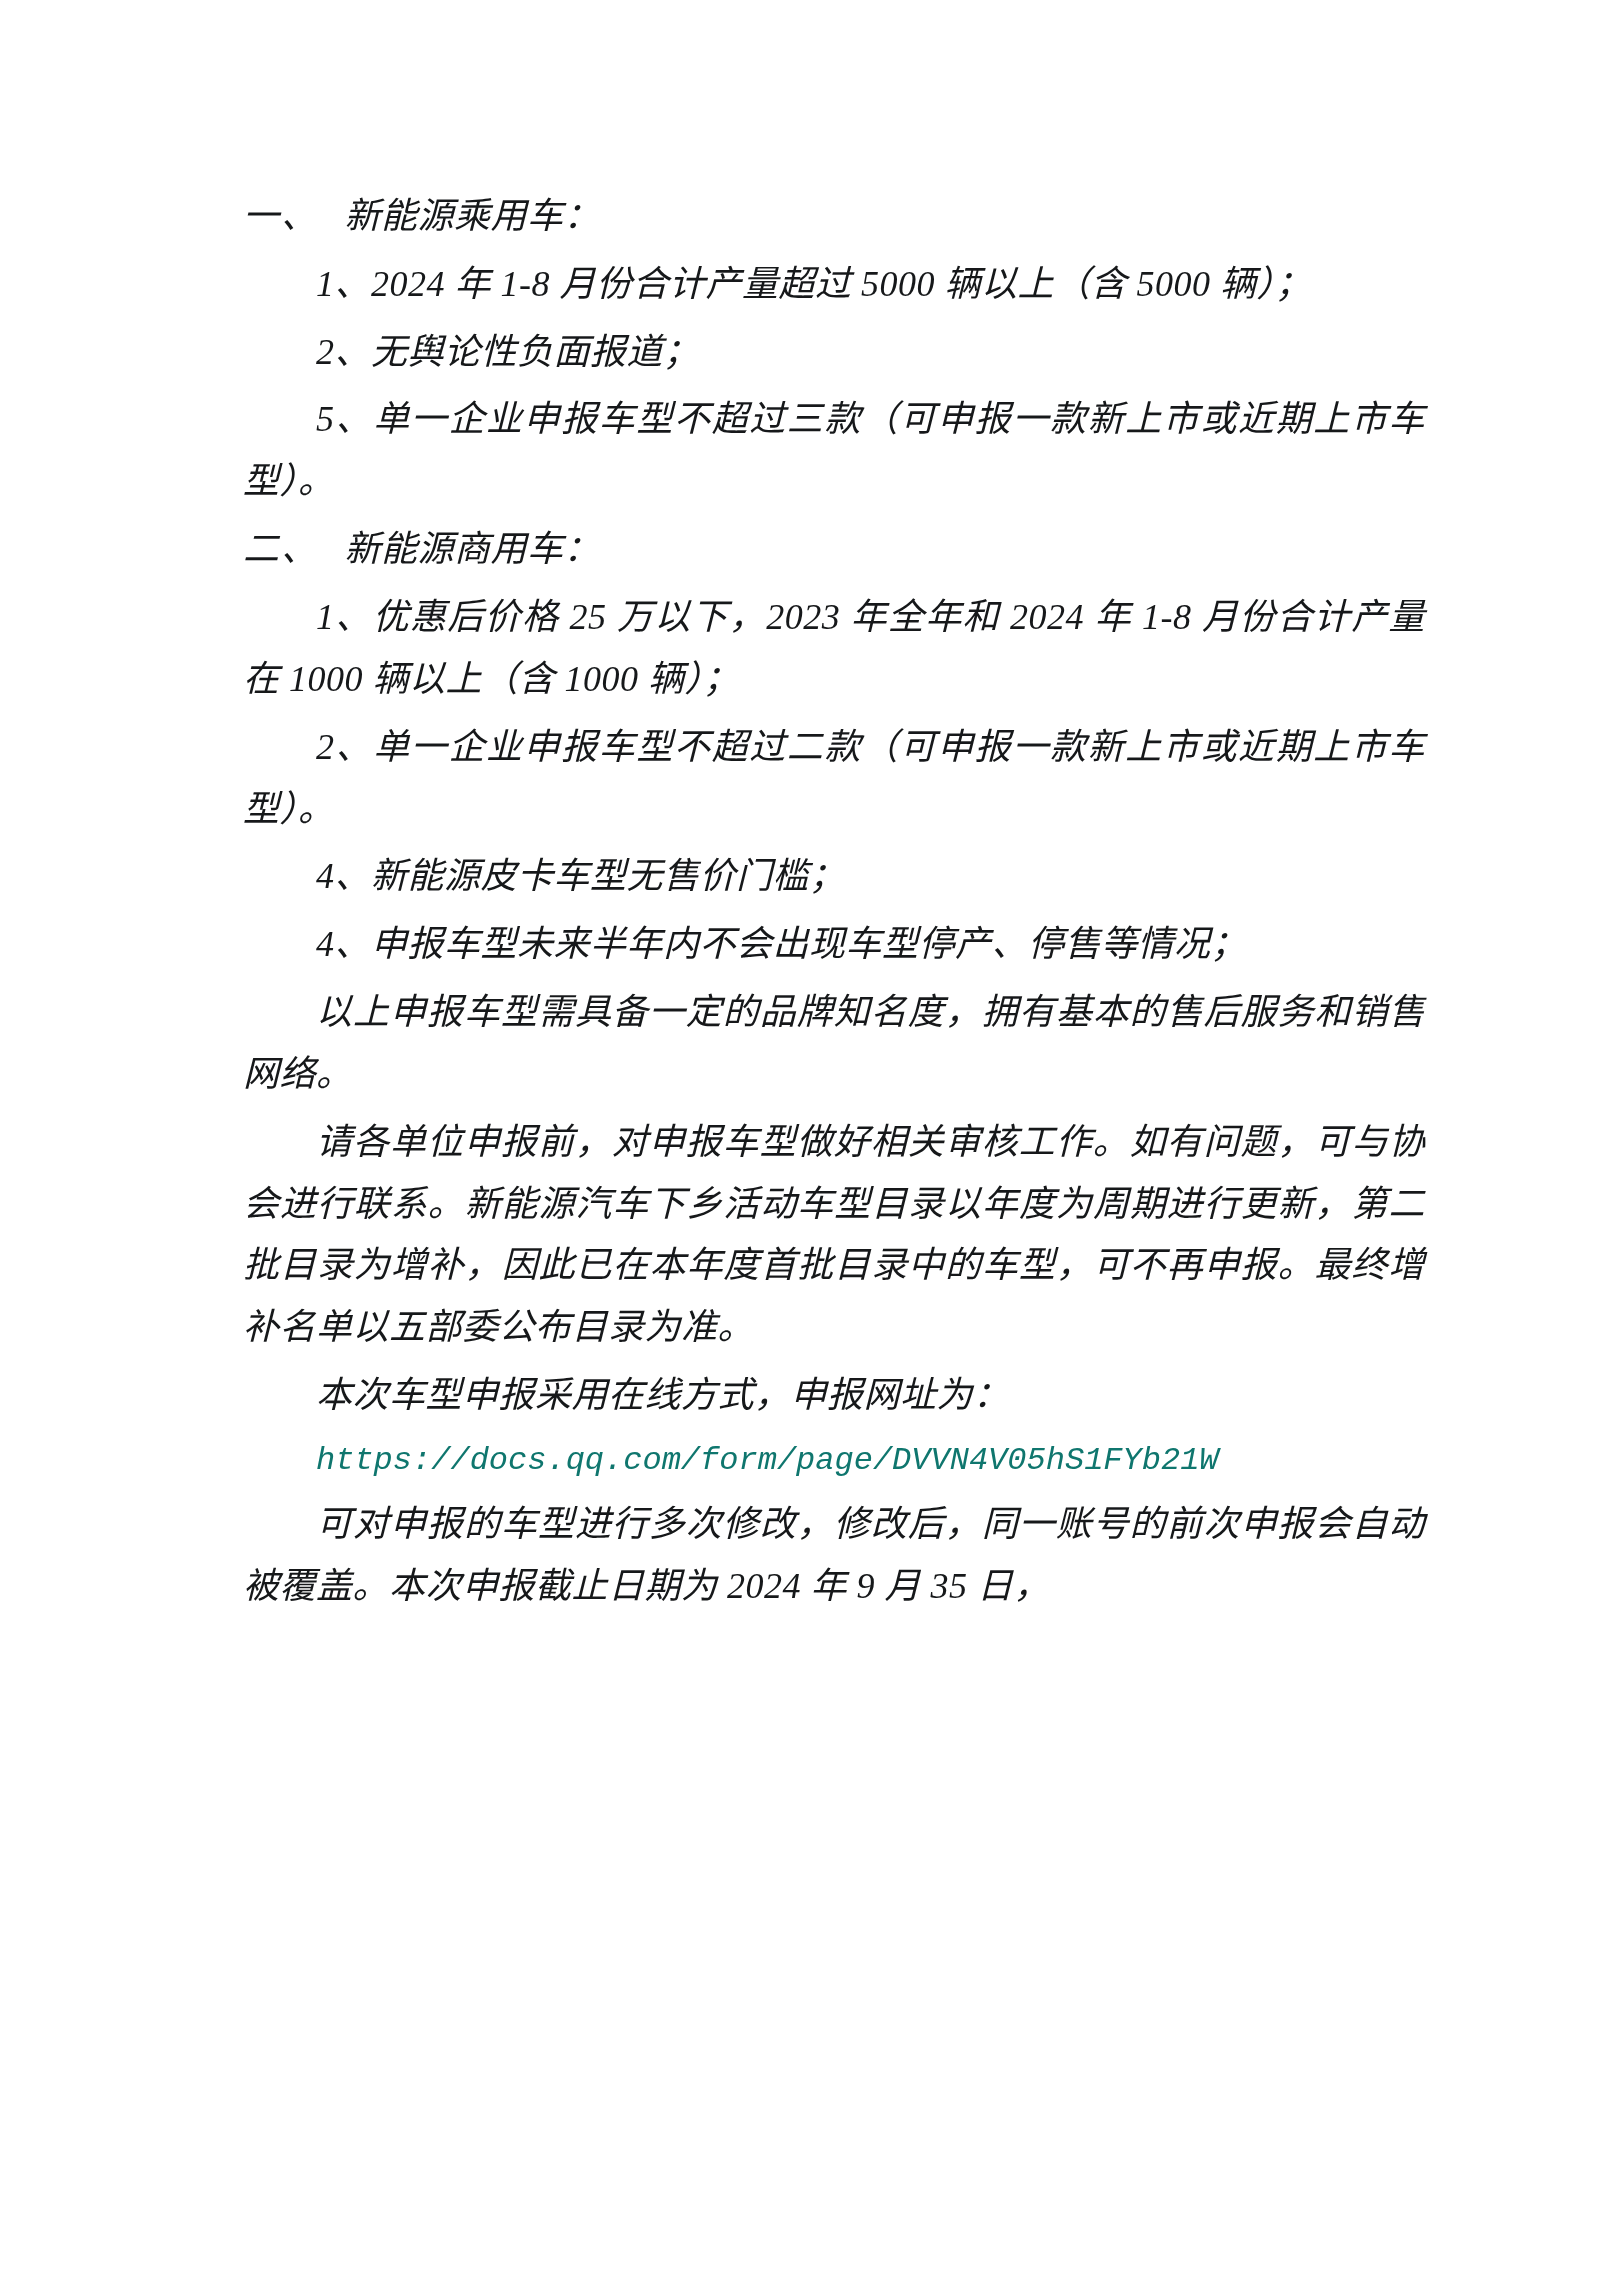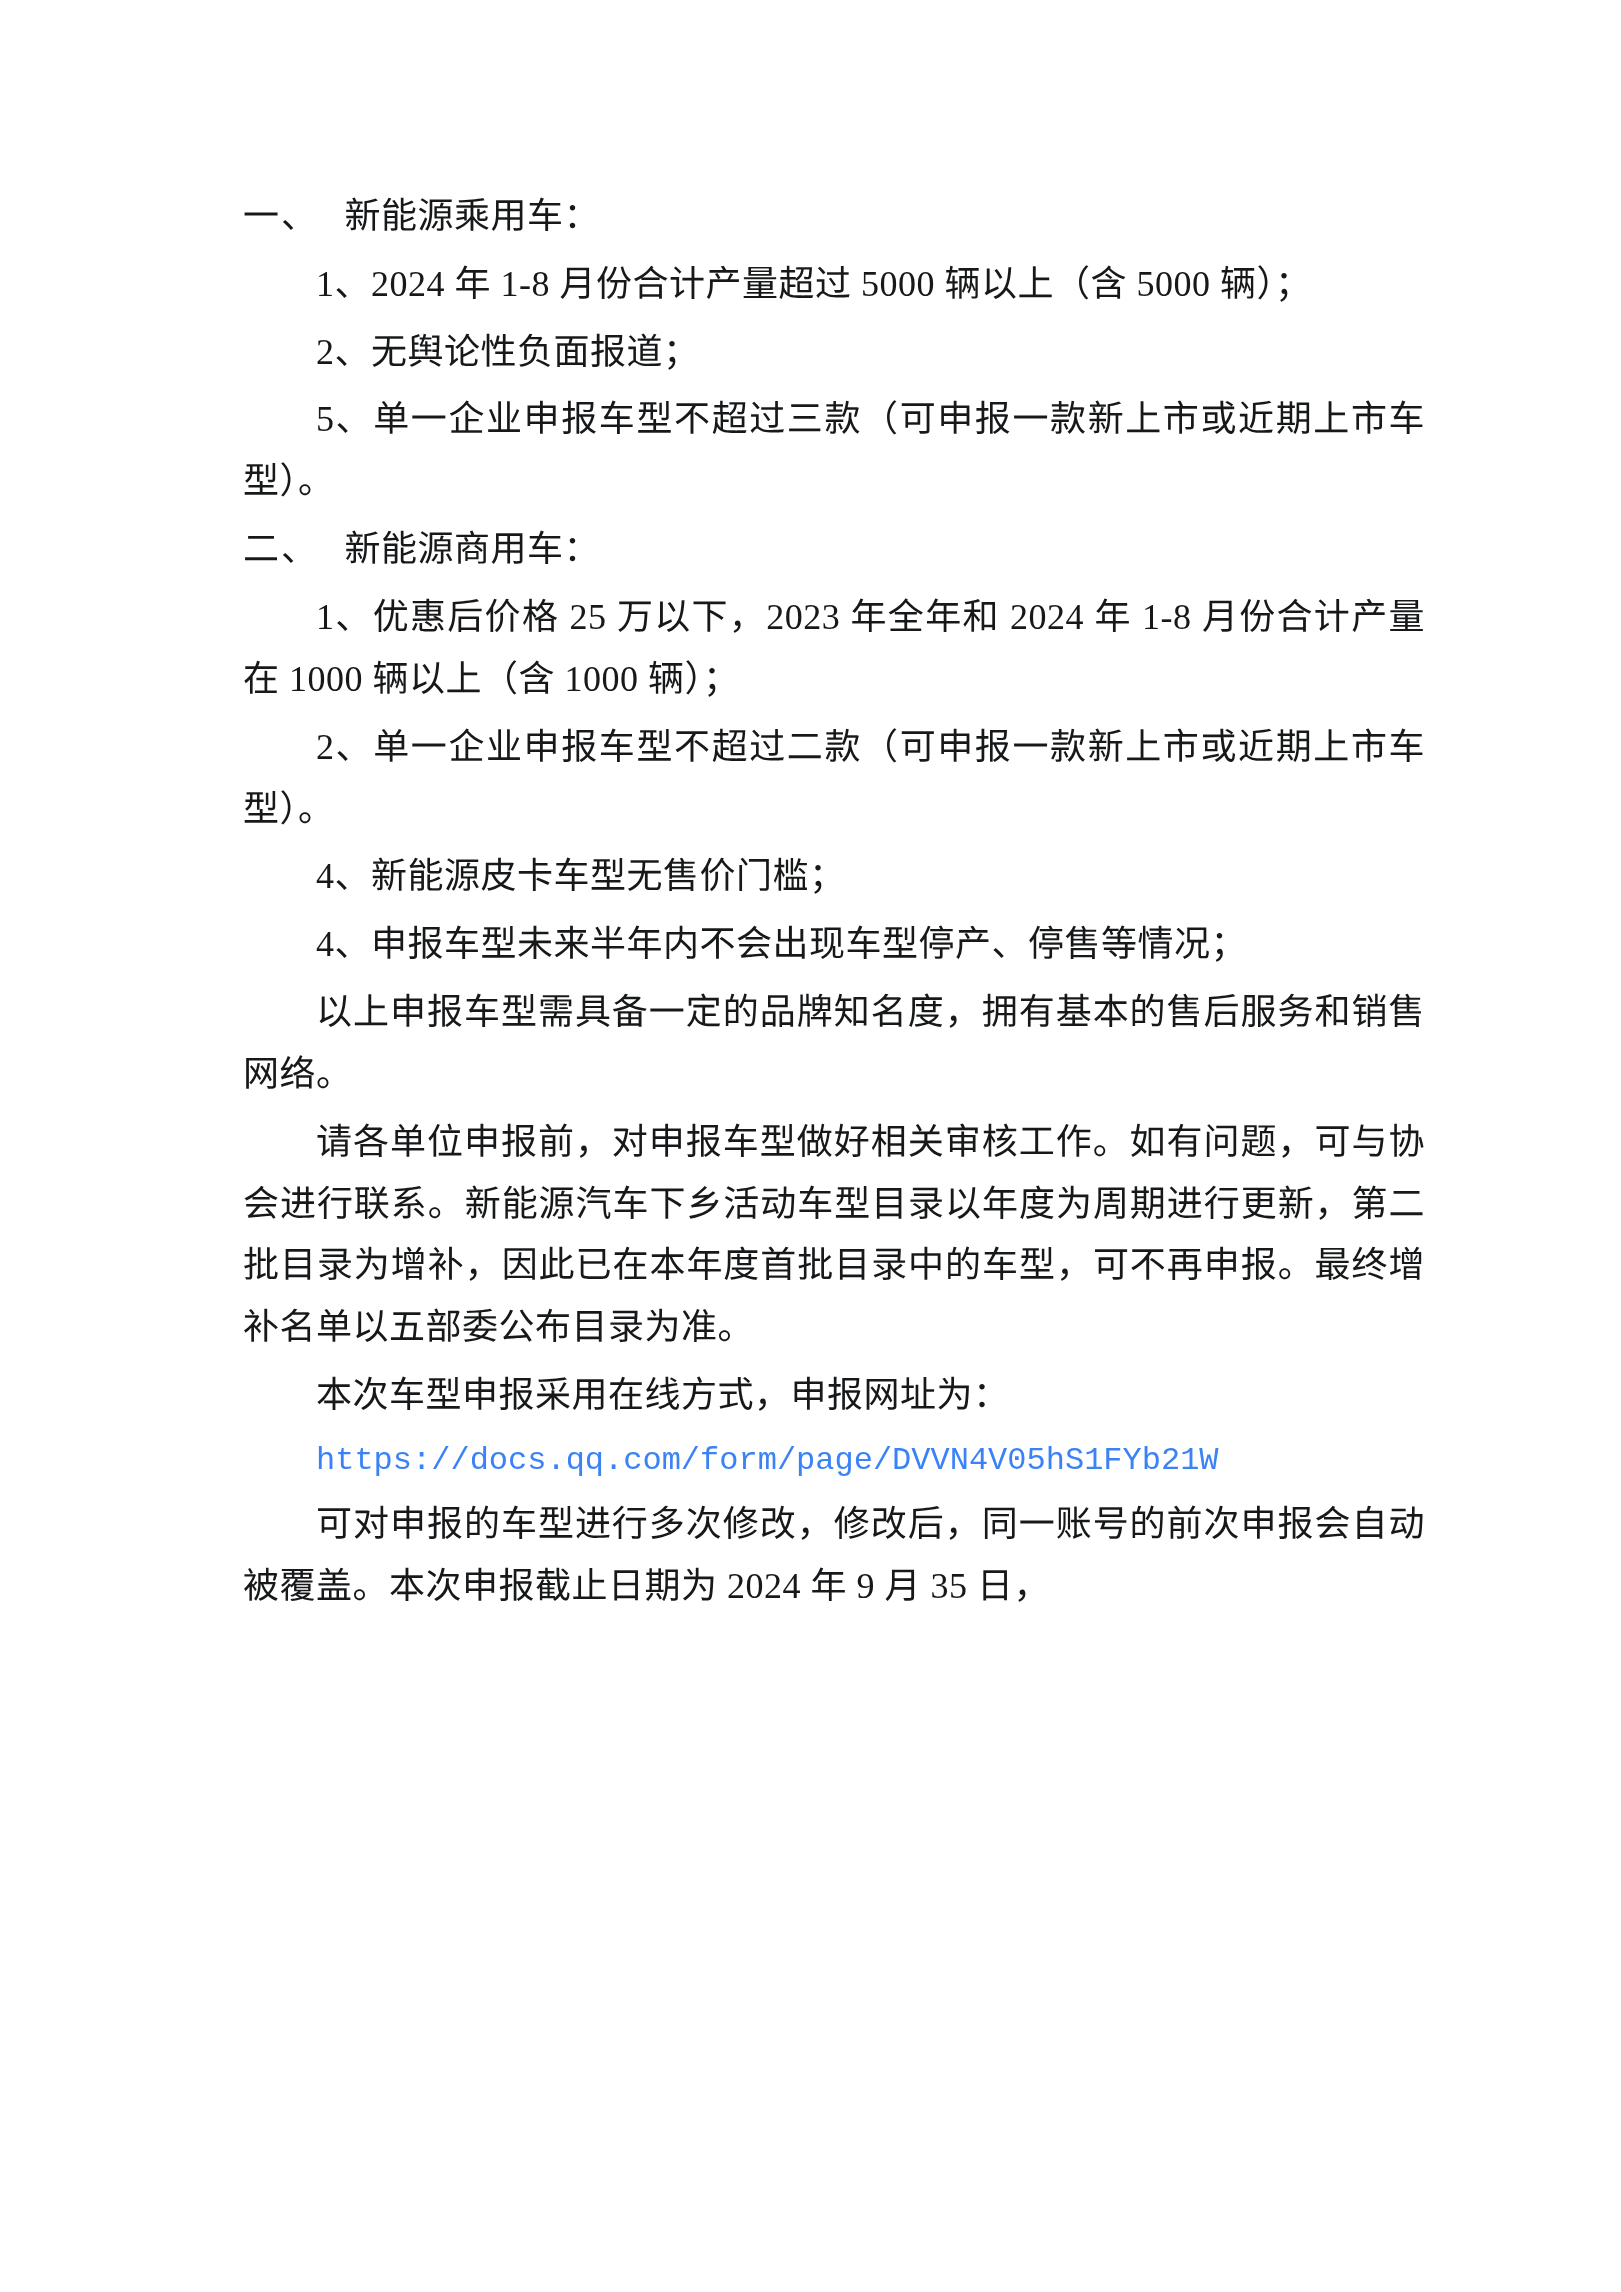--- a/index.html
+++ b/index.html
@@ -19,20 +19,21 @@
     width: 1621px;
     height: 2293px;
     box-sizing: border-box;
     padding: 186px 196px 118px 243px;
   }
   .doc-body {
     font-size: 36px;
     line-height: 1.72;
     letter-spacing: 0.5px;
     color: #16181a;
+    font-style: italic;
   }
   
   .section-head {
     margin: 0 0 5.9px 0;
     text-indent: 0;
     padding-left: 0;
   }
   .section-head .marker {
     letter-spacing: 2px;
   }
@@ -59,21 +60,21 @@
     text-align: justify;
     text-justify: inter-ideograph;
   }
   
   .url-line {
     margin: 0 0 5.9px 0;
     text-indent: 73px;
     font-family: "Liberation Mono", "DejaVu Sans Mono", monospace;
     font-size: 32px;
     letter-spacing: 0px;
-    color: #3b82f6;
+    color: #0f766e;
   }
 </style>
 </head>
 <body>
 
 <div class="page">
   <div class="doc-body">
 
     <p class="section-head">
       <span class="marker">一、</span><span class="marker-gap"></span><span>新能源乘用车：</span>

